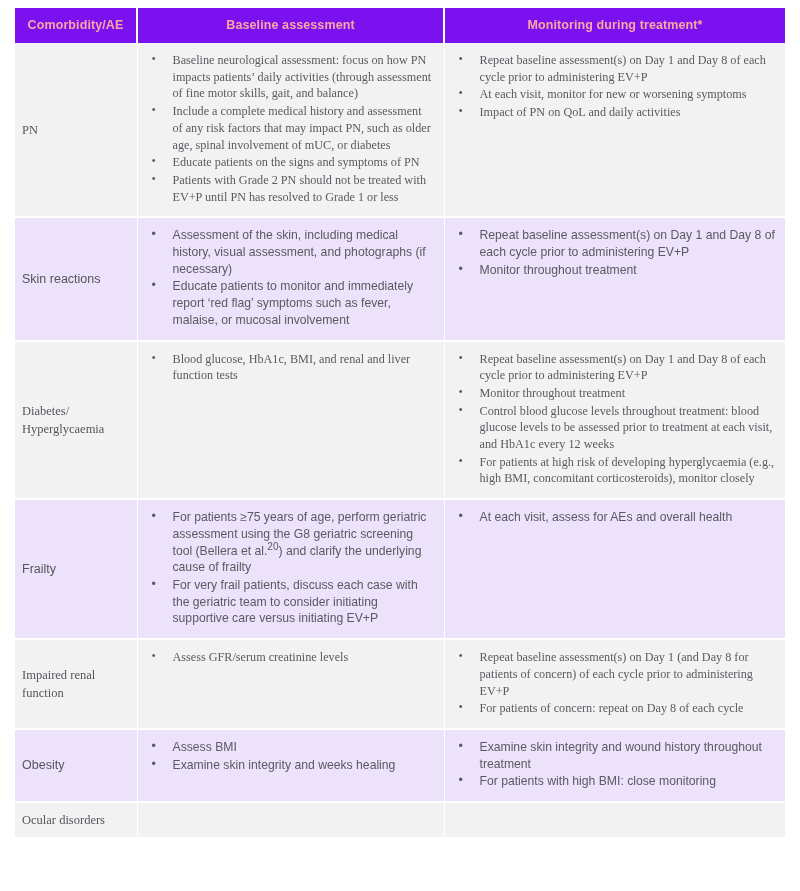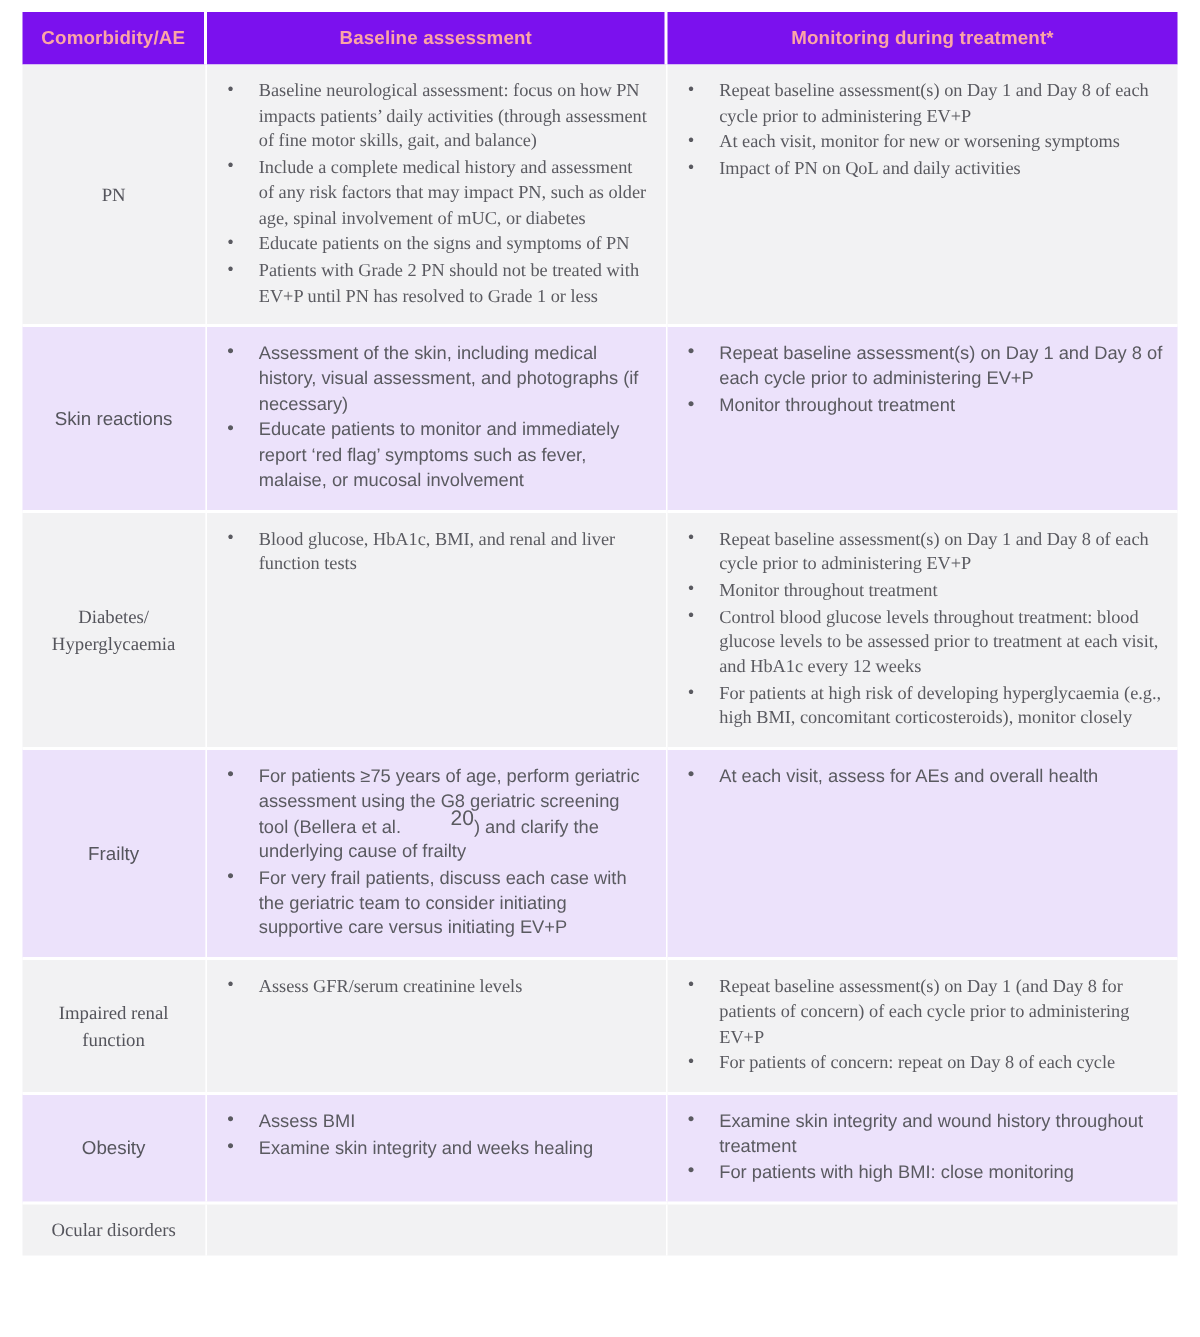--- a/index.html
+++ b/index.html
@@ -48,21 +48,21 @@
     vertical-align: top;
     border-right: 1.5px solid #ffffff;
     border-bottom: 2.5px solid #ffffff;
     padding: 0;
   }
   tbody td:last-child { border-right: none; }
   tbody tr:last-child td { border-bottom: none; }
 
   td.label-cell {
     vertical-align: middle;
-    text-align: center;
+    text-align: left;
     color: #55555c;
     font-size: 12.5px;
     line-height: 1.45;
     padding: 8px 7px;
   }
 
   td.bullets-cell {
     padding: 9px 10px 10px 7px;
   }
   ul.bullet-list {
@@ -81,24 +81,23 @@
   ul.bullet-list > li::before {
     content: "\2022";
     position: absolute;
     left: 7px;
     top: -1px;
     color: #5a5a60;
     font-size: 12.5px;
     line-height: 1.37;
   }
   ul.bullet-list > li sup {
-    font-size: 14px;
+    font-size: 10px;
     vertical-align: super;
     line-height: 0;
-    margin-left: 33px;
   }
 </style>
 </head>
 <body>
 
 <div id="table-wrap">
   <table class="comorbidity-table">
     <colgroup>
       <col class="c1">
       <col class="c2">

